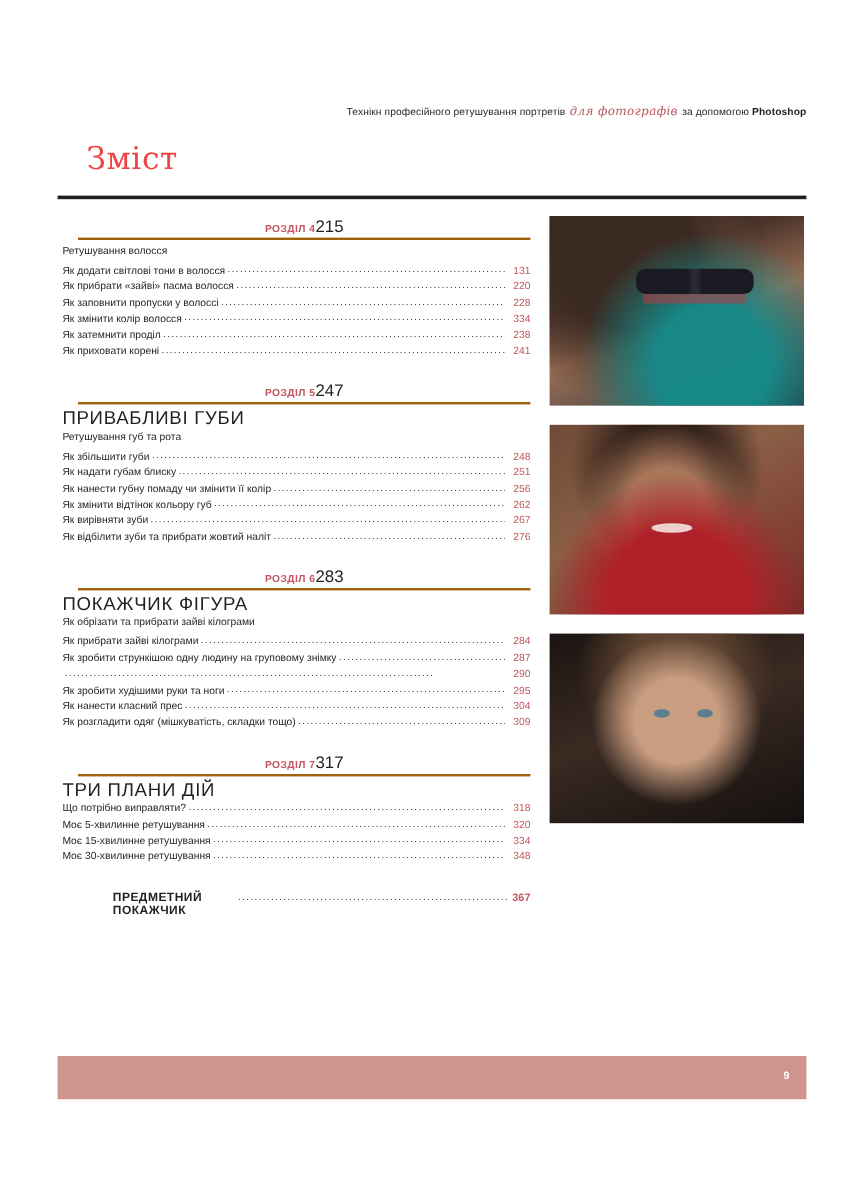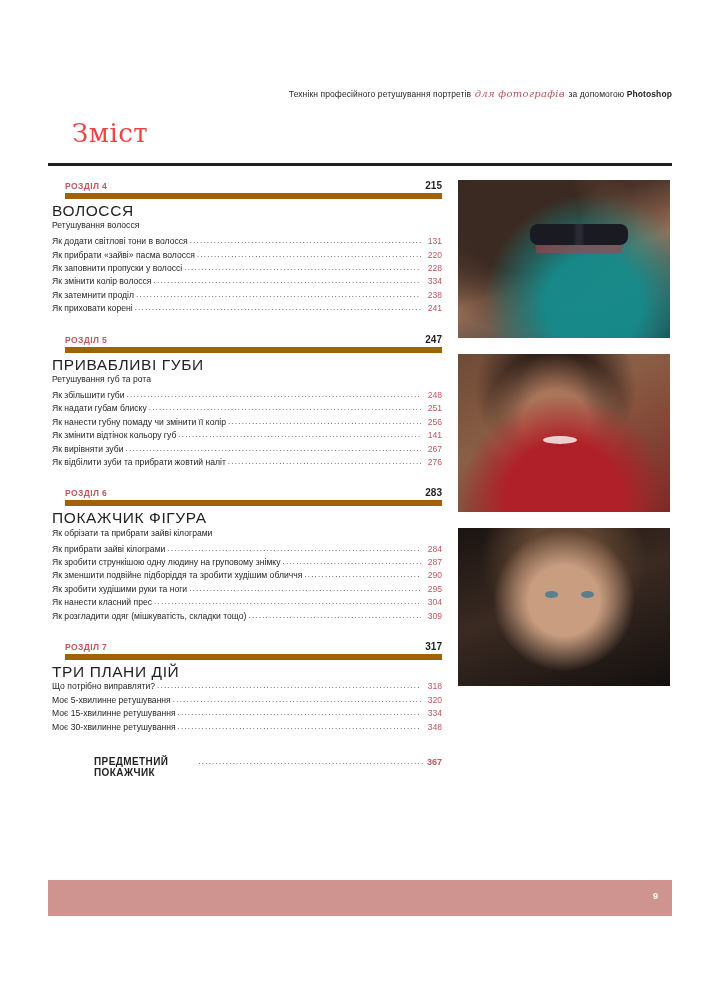--- a/index.html
+++ b/index.html
@@ -74,35 +74,35 @@
     left: 52px;
     top: 180px;
     width: 390px;
   }
 
   .chapter { margin-bottom: 2px; }
 
   .chap-head {
     display: flex;
     align-items: baseline;
-    justify-content: space-between;
-    border-bottom: 6px solid #a16207;
+    justify-content: center;
+    border-bottom: 2px solid #a16207;
     padding-bottom: 2px;
     margin-bottom: 4px;
     margin-left: 13px;
   }
   .chap-kicker {
     color: #c0565f;
     font-weight: bold;
     font-size: 8.5px;
     letter-spacing: 0.4px;
   }
   .chap-page {
-    font-weight: bold;
-    font-size: 10px;
+    font-weight: normal;
+    font-size: 14px;
     color: #231f20;
   }
   .chap-title {
     font-size: 15.5px;
     letter-spacing: 0.6px;
     color: #231f20;
     margin: 2px 0 0 0;
     line-height: 1.05;
   }
   .chap-sub {
@@ -271,21 +271,20 @@
 
   <div class="rule rule-top"></div>
 
   <div class="toc">
 
     <div class="chapter">
       <div class="chap-head">
         <span class="chap-kicker">РОЗДІЛ 4</span>
         <span class="chap-page">215</span>
       </div>
-      <div class="chap-title">ВОЛОССЯ</div>
       <div class="chap-sub">Ретушування волосся</div>
       <ul class="entries">
         <li class="entry">
           <span class="entry-text">Як додати світлові тони в волосся</span>
           <span class="entry-dots">..........................................................................................</span>
           <span class="entry-page">131</span>
         </li>
         <li class="entry">
           <span class="entry-text">Як прибрати «зайві» пасма волосся</span>
           <span class="entry-dots">..........................................................................................</span>
@@ -333,21 +332,21 @@
           <span class="entry-page">251</span>
         </li>
         <li class="entry">
           <span class="entry-text">Як нанести губну помаду чи змінити її колір</span>
           <span class="entry-dots">..........................................................................................</span>
           <span class="entry-page">256</span>
         </li>
         <li class="entry">
           <span class="entry-text">Як змінити відтінок кольору губ</span>
           <span class="entry-dots">..........................................................................................</span>
-          <span class="entry-page">141</span>
+          <span class="entry-page">262</span>
         </li>
         <li class="entry">
           <span class="entry-text">Як вирівняти зуби</span>
           <span class="entry-dots">..........................................................................................</span>
           <span class="entry-page">267</span>
         </li>
         <li class="entry">
           <span class="entry-text">Як відбілити зуби та прибрати жовтий наліт</span>
           <span class="entry-dots">..........................................................................................</span>
           <span class="entry-page">276</span>
@@ -367,21 +366,20 @@
           <span class="entry-text">Як прибрати зайві кілограми</span>
           <span class="entry-dots">..........................................................................................</span>
           <span class="entry-page">284</span>
         </li>
         <li class="entry">
           <span class="entry-text">Як зробити стрункішою одну людину на груповому знімку</span>
           <span class="entry-dots">..........................................................................................</span>
           <span class="entry-page">287</span>
         </li>
         <li class="entry">
-          <span class="entry-text">Як зменшити подвійне підборіддя та зробити худішим обличчя</span>
           <span class="entry-dots">..........................................................................................</span>
           <span class="entry-page">290</span>
         </li>
         <li class="entry">
           <span class="entry-text">Як зробити худішими руки та ноги</span>
           <span class="entry-dots">..........................................................................................</span>
           <span class="entry-page">295</span>
         </li>
         <li class="entry">
           <span class="entry-text">Як нанести класний прес</span>

